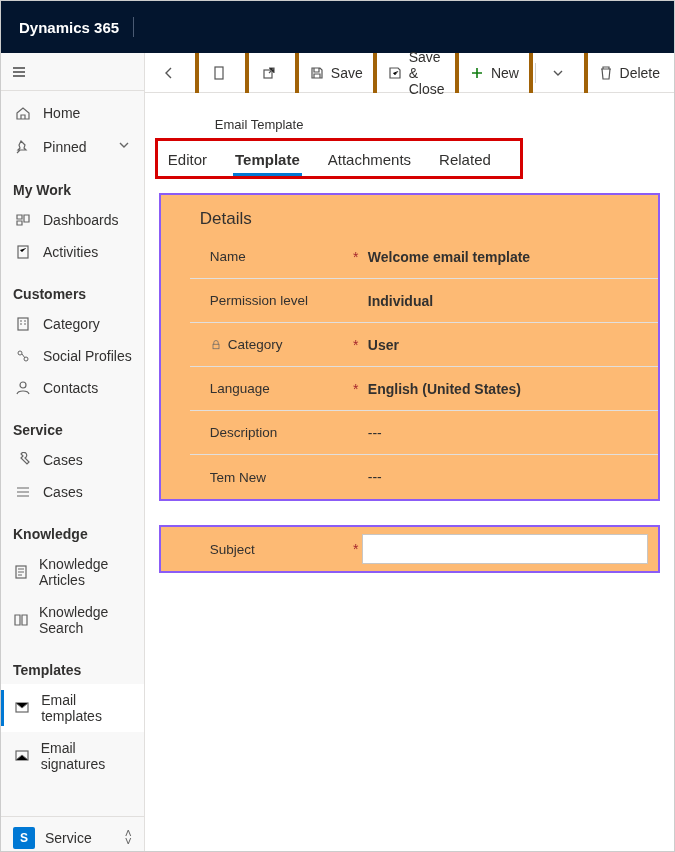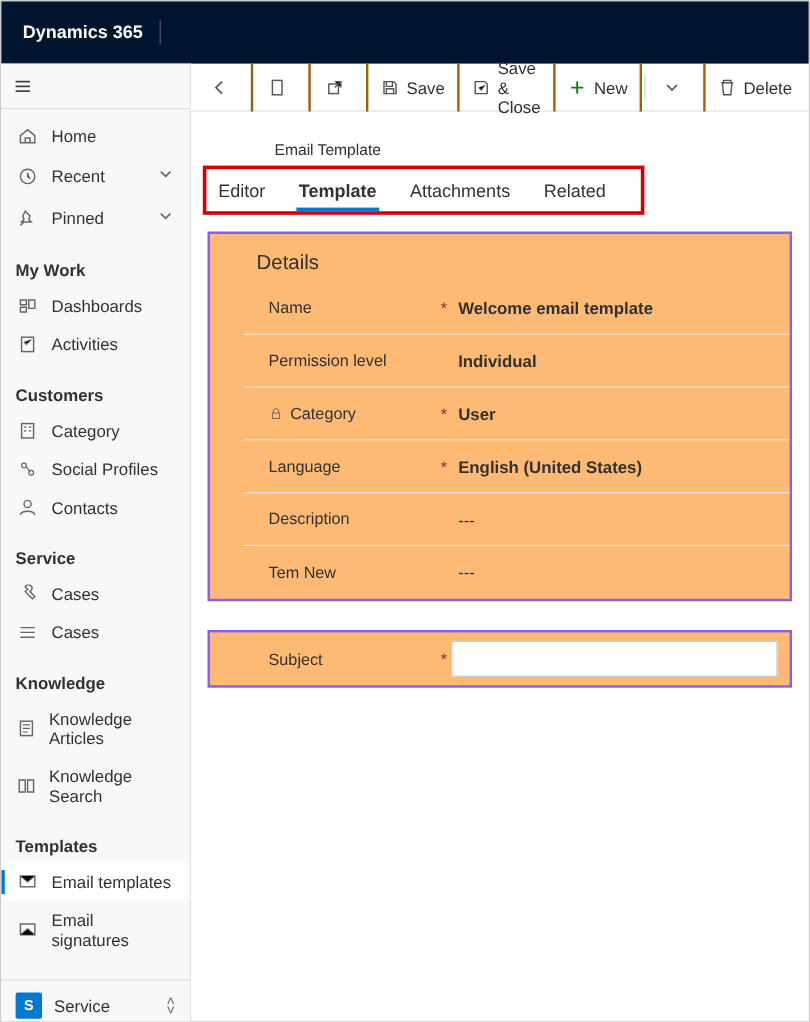--- a/index.html
+++ b/index.html
@@ -87,21 +87,21 @@
     display:flex;align-items:center;
     padding:0 4px;
   }
   .cmd-btn {
     height:40px;
     display:flex;align-items:center;
     padding:0 10px;
     cursor:pointer;
     font-size:14px;
     color:#323130;
-    border-right:2px solid #a16207;
+    border-right:4px solid #a16207;
   }
   .cmd-btn:last-child{border-right:none;}
   .cmd-btn .icon { margin-right:6px;color:#555;display:flex; }
   .cmd-btn.iconic { padding:0 12px; }
   .cmd-btn.new .icon { color:#107c10; }
   .cmd-sep {
     width:1px;height:20px;background:#d0d0d0;margin:0 2px;
   }
 
   .content { flex:1; padding: 24px 10px 10px 10px; overflow:auto; }
@@ -184,32 +184,20 @@
         </svg>
     </div>
     <div class="sb-scroll">
       <div class="sb-item">
         <span class="icon">
             <svg viewBox="0 0 16 16">
               <path fill="none" stroke="#666" stroke-width="1.2" d="M2 8l6-5 6 5v6H2z M6 14v-4h4v4"></path>
             </svg>
           </span>
         <span class="label">Home</span>
-      </div>
-      <div class="sb-item">
-        <span class="icon">
-            <svg viewBox="0 0 16 16">
-              <circle cx="8" cy="8" r="6" fill="none" stroke="#666" stroke-width="1.2"></circle>
-              <path stroke="#666" stroke-width="1.2" d="M8 5v3l2 2"></path>
-            </svg>
-          </span>
-        <span class="label">Recent</span>
-        <span class="chev"><svg viewBox="0 0 16 16">
-              <path fill="none" stroke="#666" stroke-width="1.4" d="M4 6l4 4 4-4"></path>
-            </svg></span>
       </div>
       <div class="sb-item">
         <span class="icon">
             <svg viewBox="0 0 16 16">
               <path fill="none" stroke="#666" stroke-width="1.2" d="M6 2l4 4-1 3 2 2-8 0 2-2-1-3z M5 11l-3 3"></path>
             </svg>
           </span>
         <span class="label">Pinned</span>
         <span class="chev"><svg viewBox="0 0 16 16">
               <path fill="none" stroke="#666" stroke-width="1.4" d="M4 6l4 4 4-4"></path>

